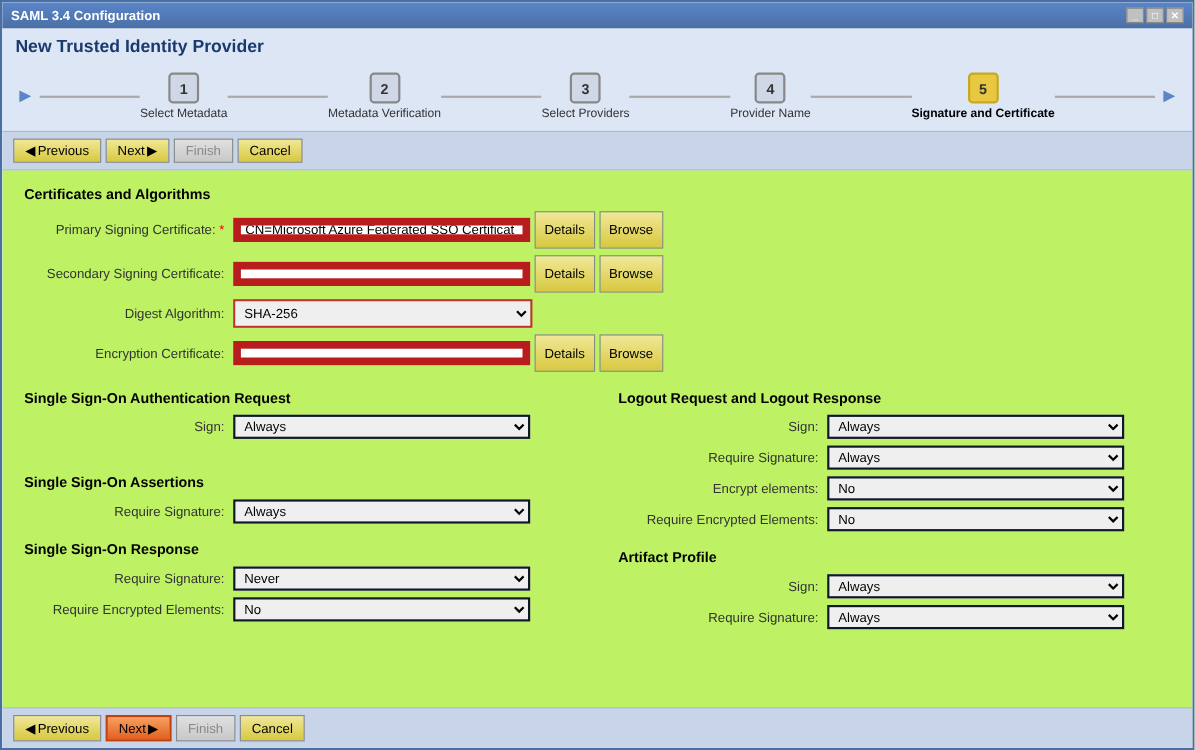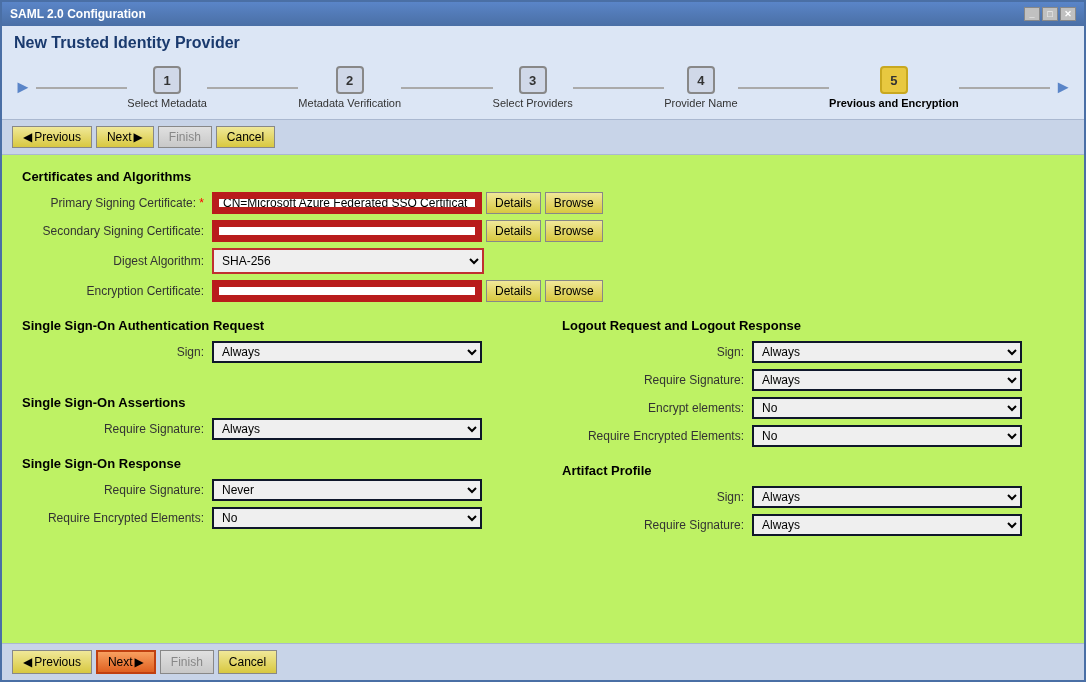--- a/index.html
+++ b/index.html
@@ -224,21 +224,21 @@
       outline: none;
     }
 
     .btn-small {
       padding: 2px 8px;
       border: 1px solid #888;
       background: linear-gradient(to bottom, #f0e898, #d8c840);
       font-size: 12px;
       cursor: pointer;
       margin-left: 4px;
-      height: 22px;
+      height: 34px;
     }
 
     .two-col {
       display: flex;
       gap: 30px;
     }
 
     .col-left {
       flex: 0 0 510px;
     }
@@ -268,21 +268,21 @@
       align-items: center;
       margin-bottom: 6px;
     }
   </style>
 </head>
 <body>
 
 <div class="window">
 
   <div class="title-bar">
-    <span>SAML 2.0 Configuration</span>
+    <span>SAML 3.4 Configuration</span>
     <div class="title-bar-controls">
       <div class="title-bar-btn">_</div>
       <div class="title-bar-btn">□</div>
       <div class="title-bar-btn">✕</div>
     </div>
   </div>
 
   <div class="content-area">
 
     <div class="header-section">
@@ -311,21 +311,21 @@
         <div class="step-connector"></div>
 
         <div class="step-item">
           <div class="step-circle">4</div>
           <div class="step-label">Provider Name</div>
         </div>
         <div class="step-connector"></div>
 
         <div class="step-item">
           <div class="step-circle active">5</div>
-          <div class="step-label active">Previous and Encryption</div>
+          <div class="step-label active">Signature and Certificate</div>
         </div>
         <div class="step-connector"></div>
         <span class="step-arrow-end">►</span>
       </div>
     </div>
 
     <div class="nav-bar">
       <button class="nav-btn">
         <span>◀</span>
         <span>Previous</span>

